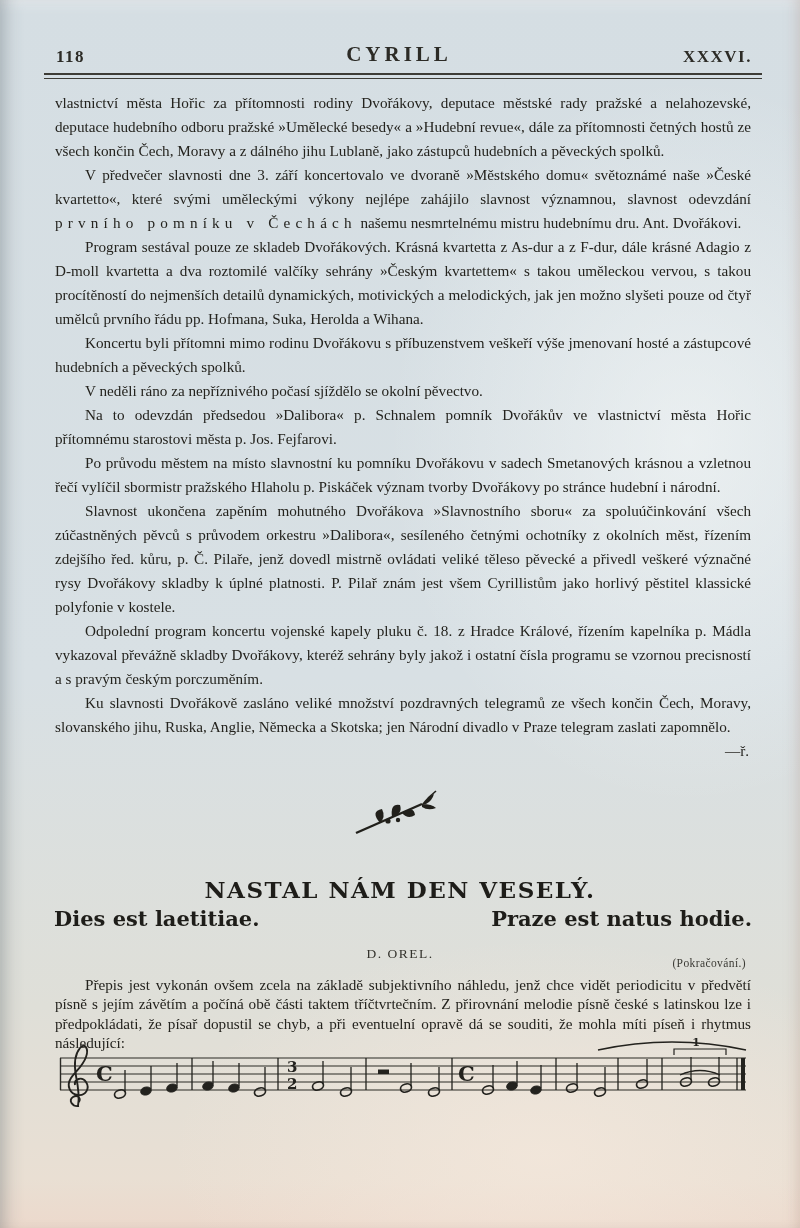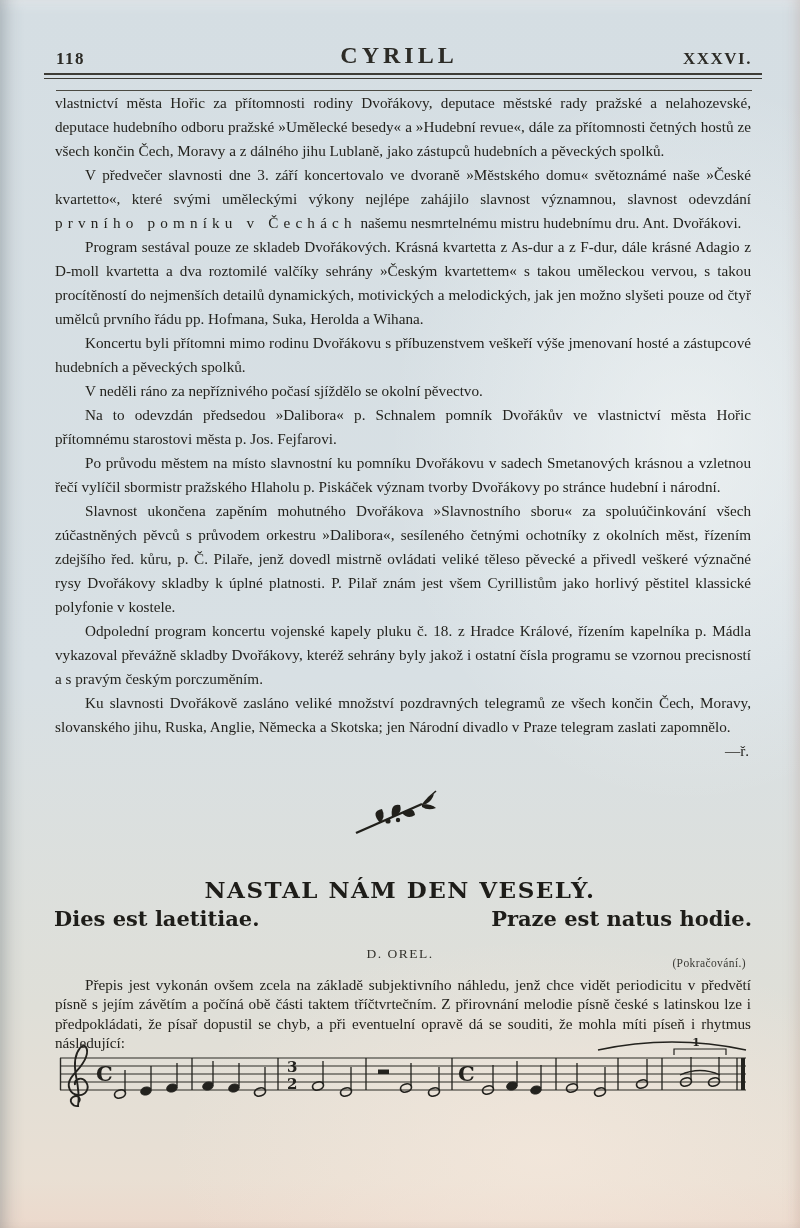--- a/index.html
+++ b/index.html
@@ -18,23 +18,23 @@
       inset 16px 0 20px -14px rgba(80,92,98,.45),
       inset -12px 0 16px -12px rgba(160,120,105,.35),
       inset 0 12px 14px -10px rgba(255,255,255,.55);
   }
   
   .header{
     position:absolute;top:42px;left:56px;right:48px;
     display:flex;align-items:flex-end;
     font-weight:bold;color:#2c2b26;
   }
-  .header .cell{border-bottom:1.5px solid #4b4a43;padding-bottom:21px;}
+  .header .cell{border-bottom:1.5px solid #4b4a43;padding-bottom:11px;}
   .pageno{font-size:17px;letter-spacing:1.5px;min-width:60px;}
-  .journal{flex:1;text-align:center;font-size:24px;letter-spacing:4px;}
+  .journal{flex:1;text-align:center;font-size:21px;letter-spacing:4px;}
   .volume{font-size:17px;letter-spacing:1.5px;min-width:70px;text-align:right;}
   .rule{
     position:absolute;top:73px;left:44px;right:38px;height:3px;
     border-top:2.5px solid #3d3c36;border-bottom:1.2px solid #3d3c36;
   }
   
   .report{
     position:absolute;top:91px;left:55px;width:696px;
     font-size:15.2px;line-height:24px;text-align:justify;
     color:#24231e;

